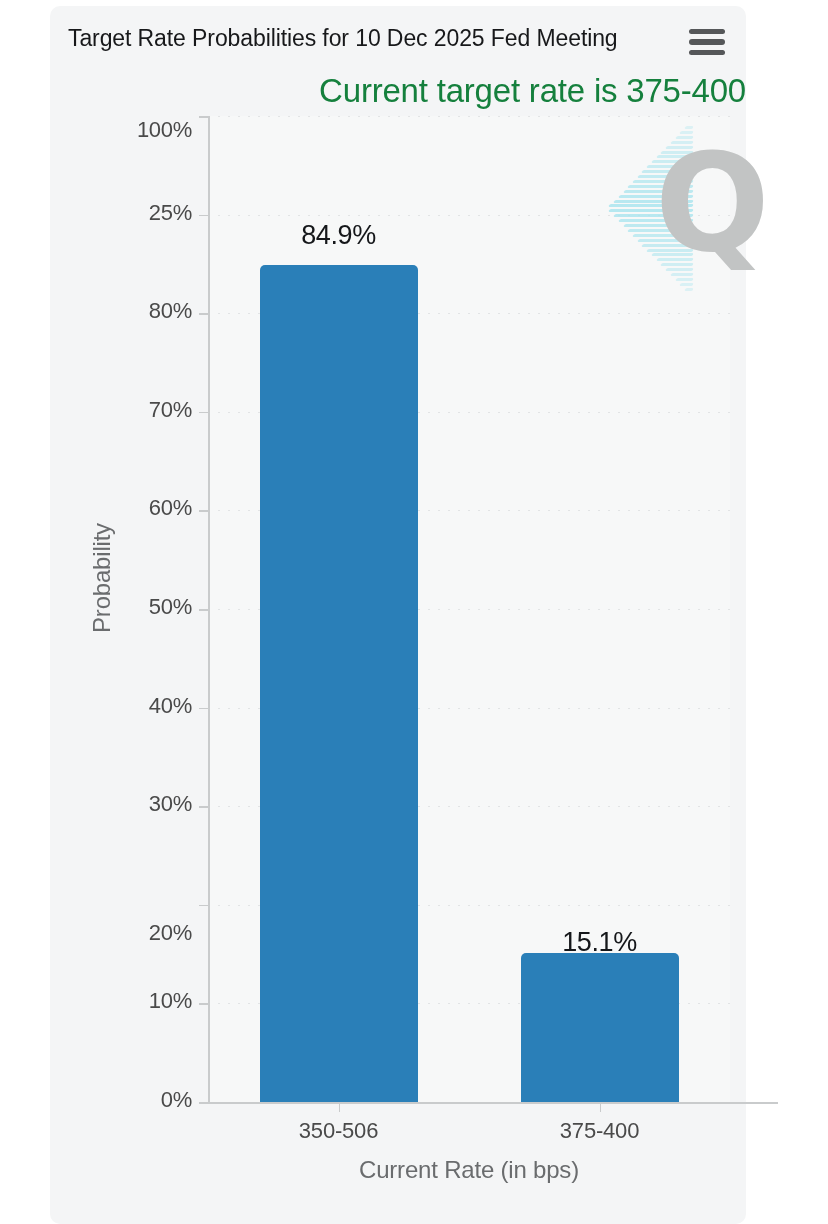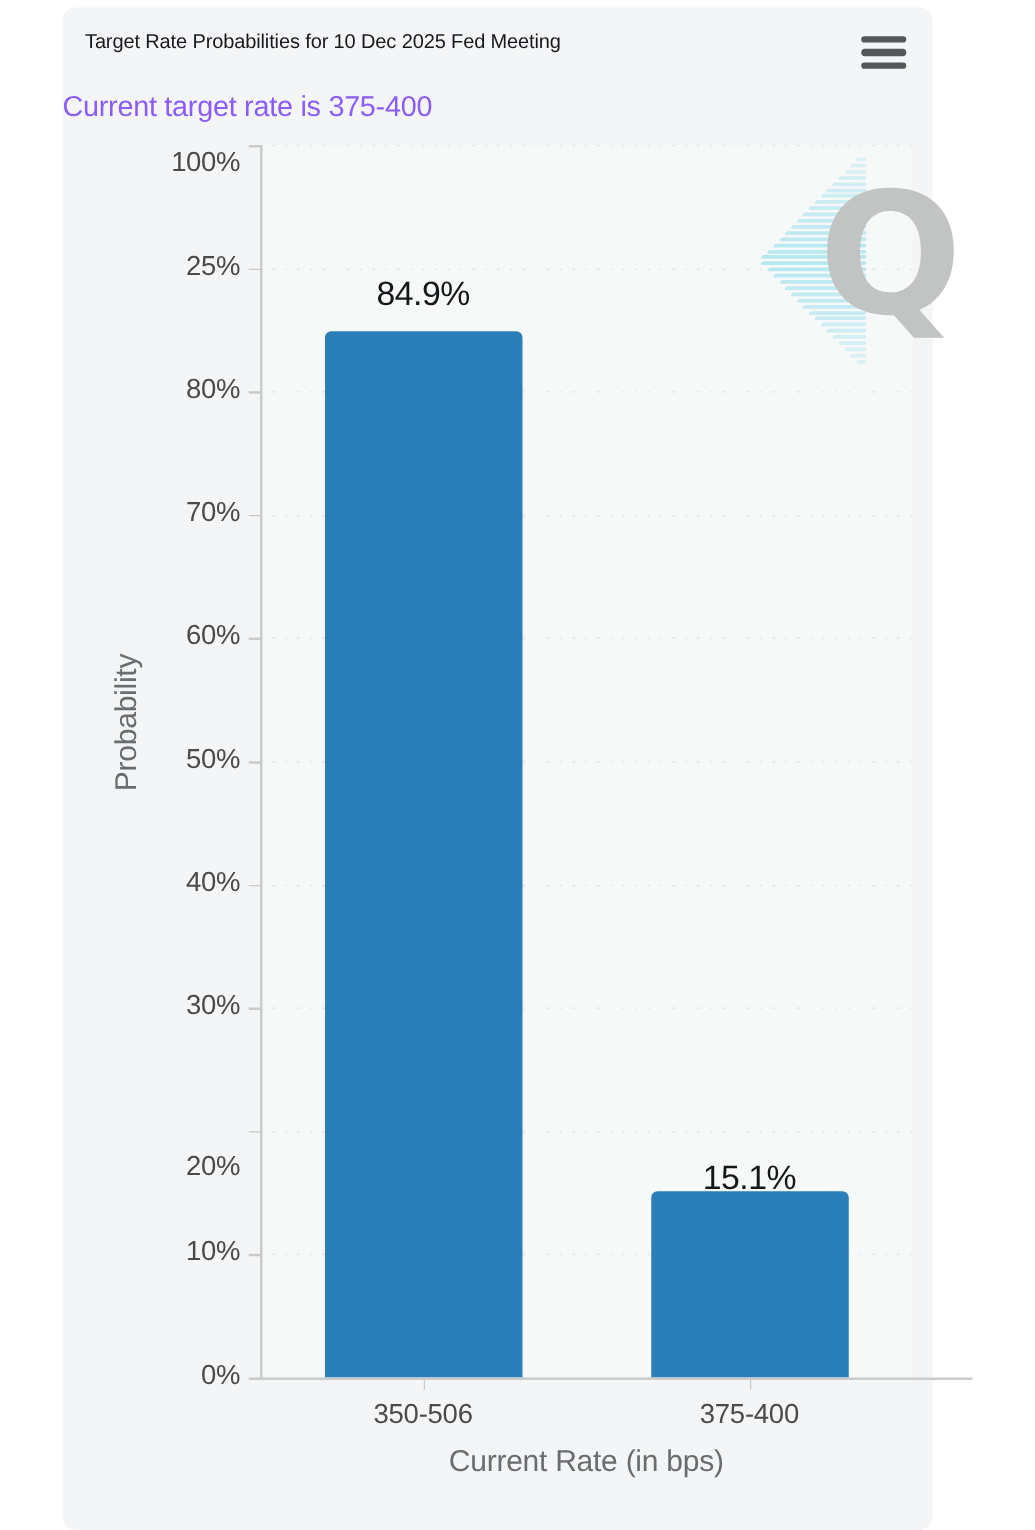--- a/index.html
+++ b/index.html
@@ -22,21 +22,21 @@
   
   #chart-header{
     position:absolute;
     left:0; top:0;
     width:696px; height:62px;
   }
   #chart-title{
     position:absolute;
     left:18px; top:19px;
     width:600px;
-    font-size:16px;
+    font-size:23px;
     color:#17181a;
     letter-spacing:-0.1px;
     white-space:nowrap;
   }
   #menu-button{
     position:absolute;
     right:21px; top:21px;
     width:36px; height:30px;
     display:flex; flex-direction:column;
     justify-content:center; gap:5px;
@@ -48,23 +48,23 @@
     width:36px; height:5.5px;
     border-radius:3px;
     background:#555759;
   }
 
   
   #chart-subtitle{
     position:absolute;
     left:0; top:66px;
     width:696px;
-    text-align:left;
-    font-size:23px;
-    color:#8b5cf6;
+    text-align:right;
+    font-size:33px;
+    color:#15803d;
     letter-spacing:-0.2px;
   }
 
   
   #plot-area{
     position:absolute;
     left:158px; top:110px;
     width:522px; height:986px;
   }
   #plot-bg{

